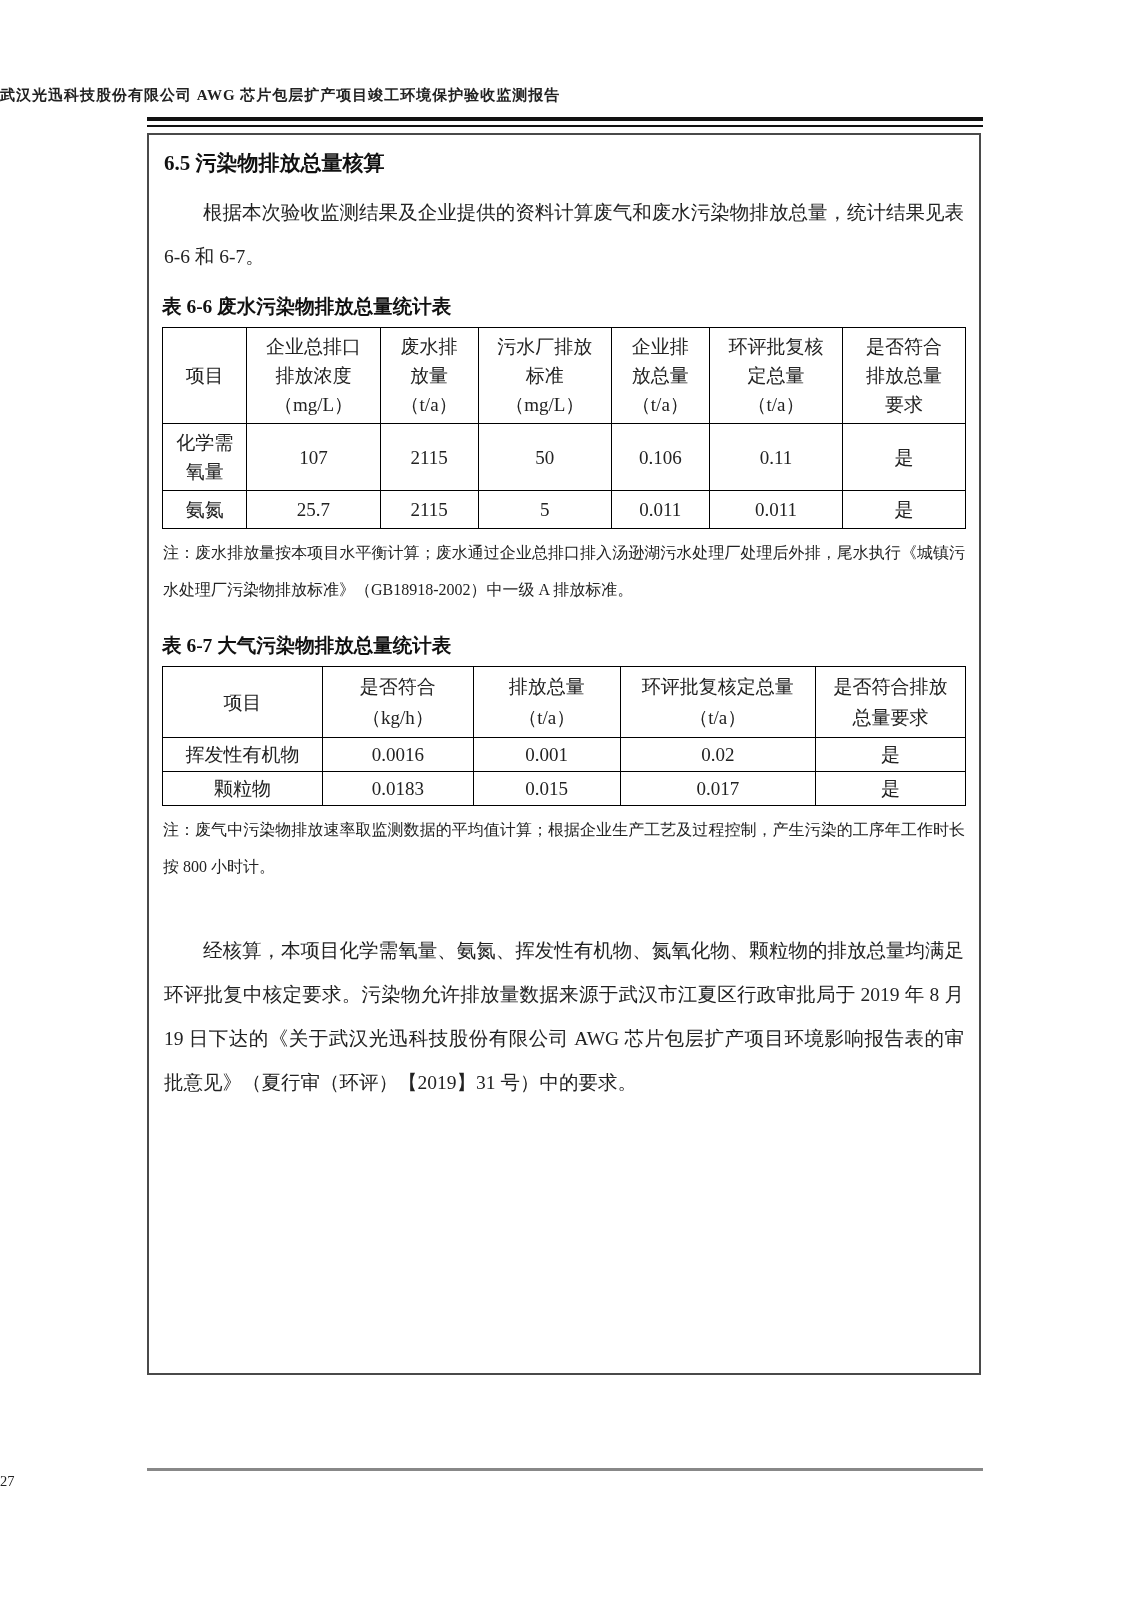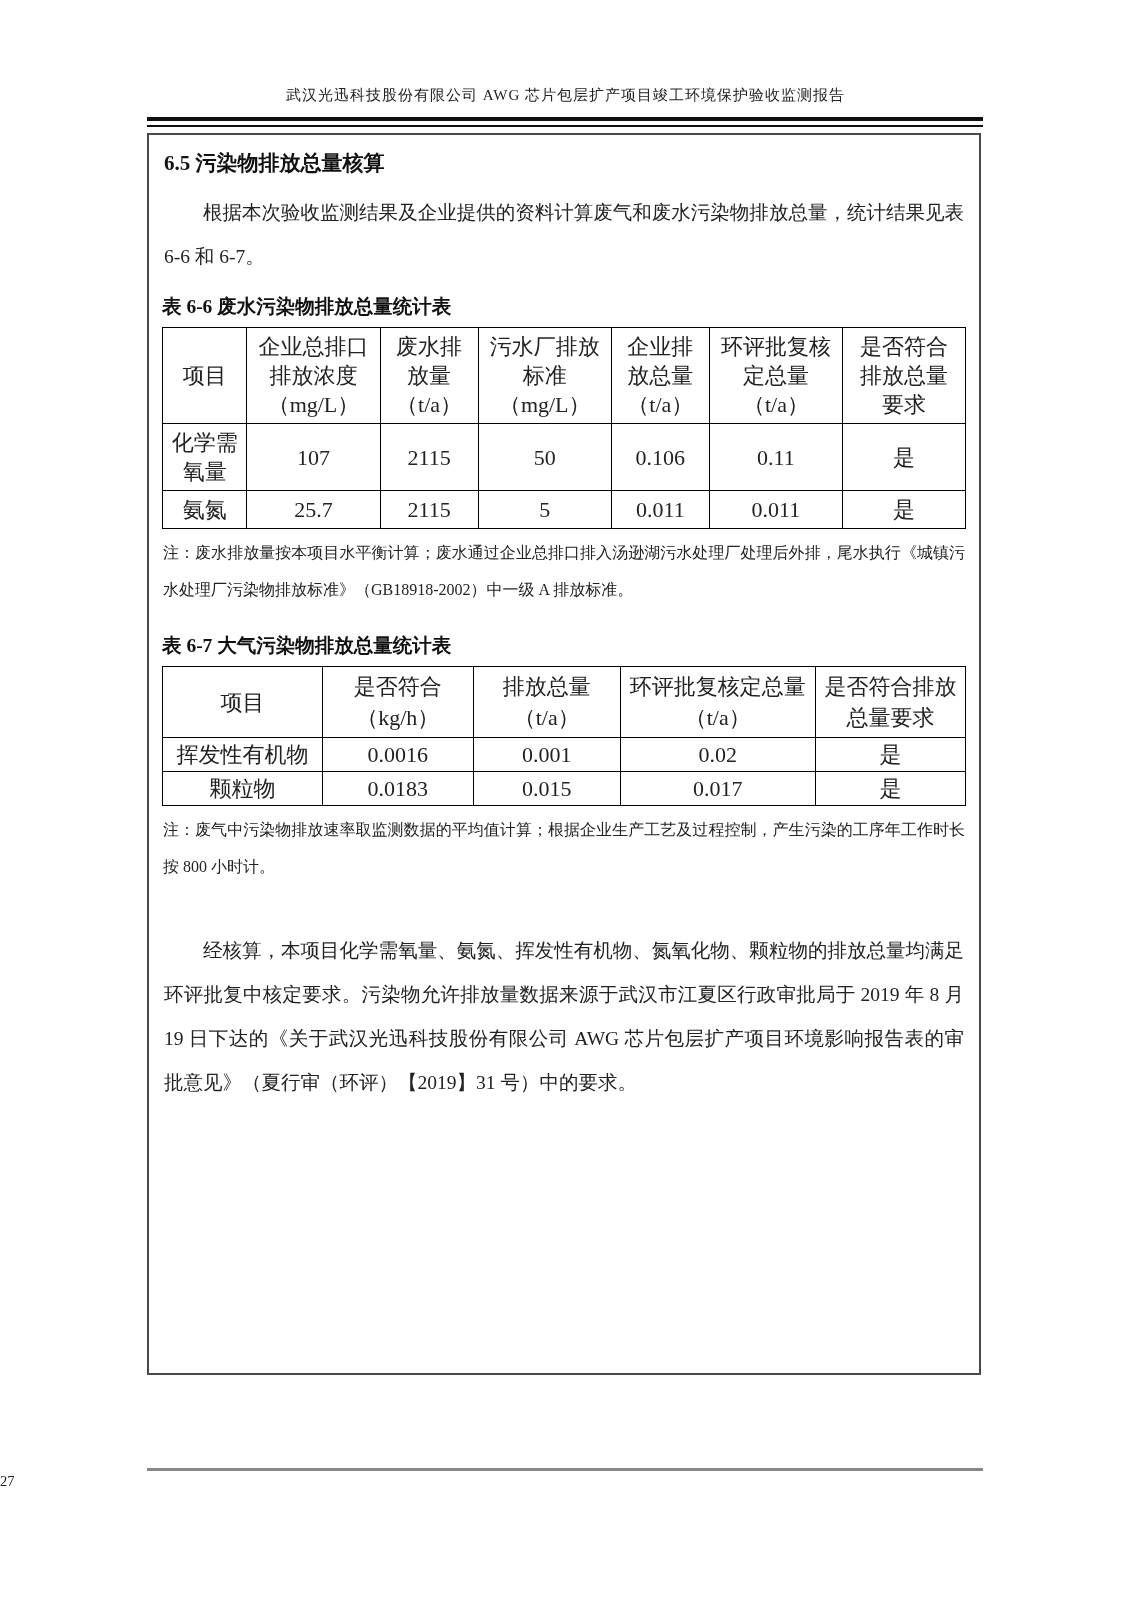--- a/index.html
+++ b/index.html
@@ -12,23 +12,22 @@
     height: 1600px;
     position: relative;
     font-family: "Liberation Serif", "DejaVu Serif", serif;
     color: #1a1a1a;
   }
   .page-header-title {
     position: absolute;
     top: 86px;
     left: 0;
     width: 100%;
-    text-align: center;
     font-size: 15px;
-    font-weight: normal;
+    font-weight: bold;
     letter-spacing: 1px;
     color: #222;
   }
   .double-rule {
     position: absolute;
     left: 147px;
     top: 117px;
     width: 836px;
     height: 4px;
     border-top: 4px solid #111;
@@ -70,21 +69,21 @@
     width: 100%;
     border-collapse: collapse;
     table-layout: fixed;
   }
   table.data-table th,
   table.data-table td {
     border: 1.5px solid #000;
     text-align: center;
     vertical-align: middle;
     font-weight: normal;
-    font-size: 22px;
+    font-size: 19px;
     line-height: 29px;
     white-space: pre-line;
     padding: 4px 2px;
     color: #222;
   }
   table.t67 th { line-height: 31px; }
   table.t67 td { line-height: 27px; padding: 3px 6px; }
   .table-note {
     font-size: 16px;
     line-height: 37px;

